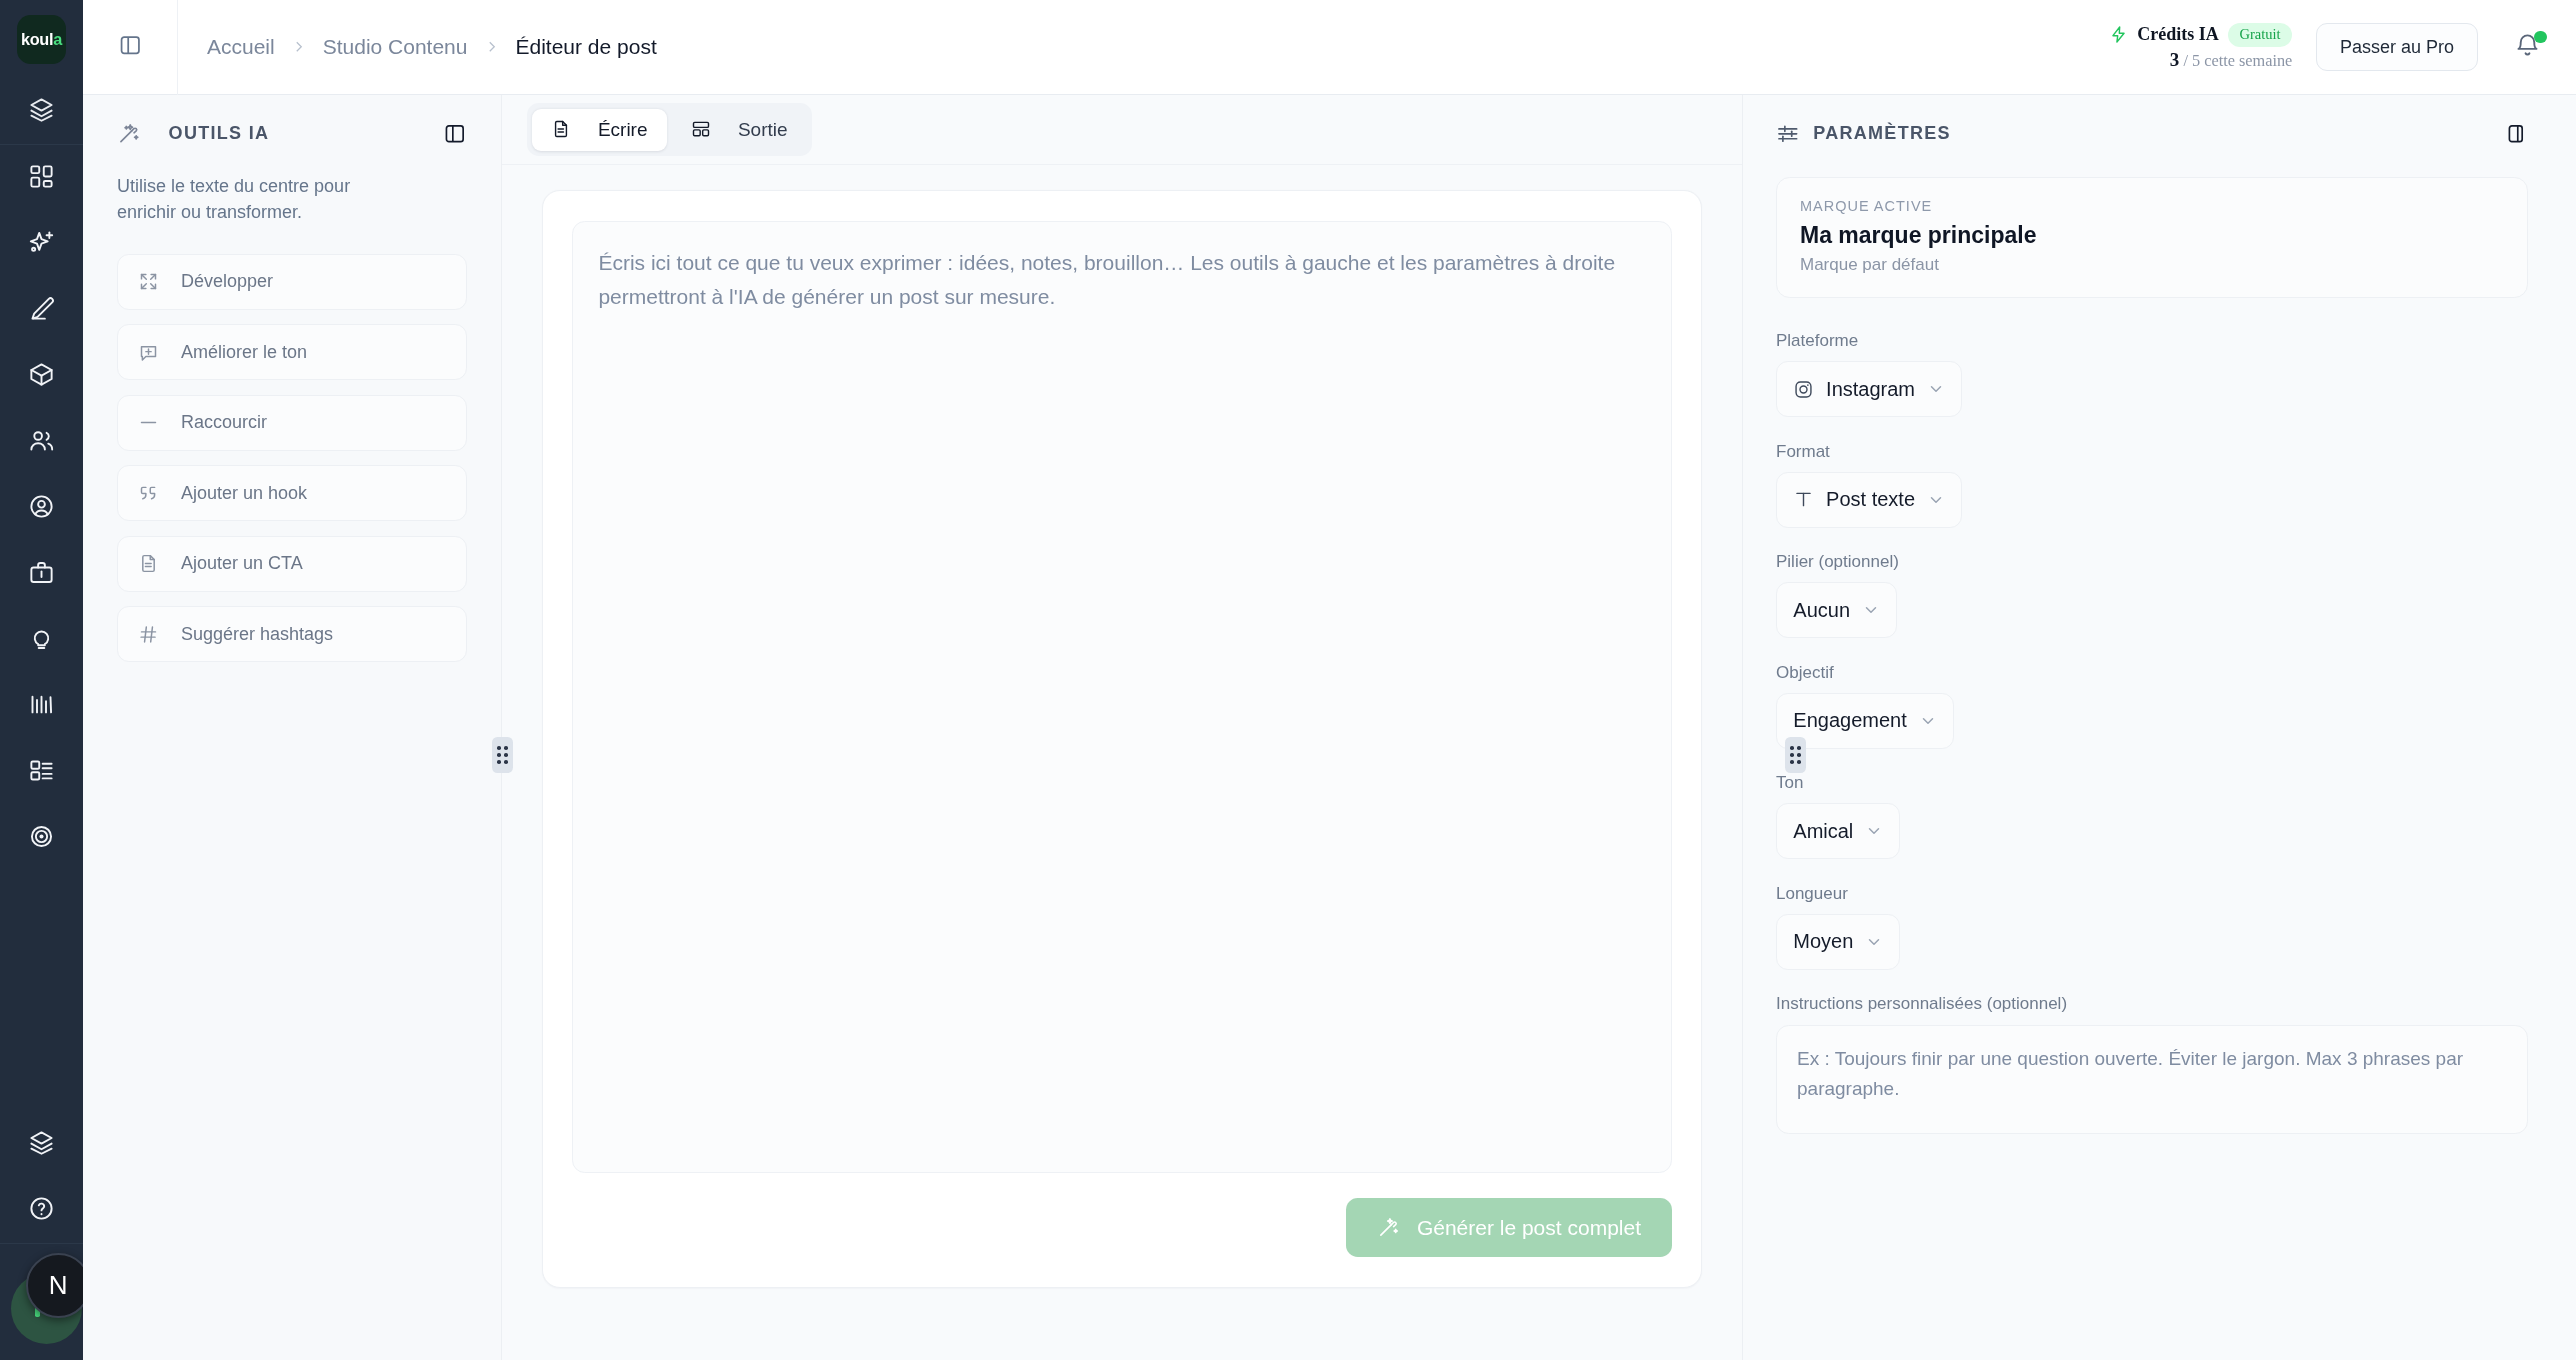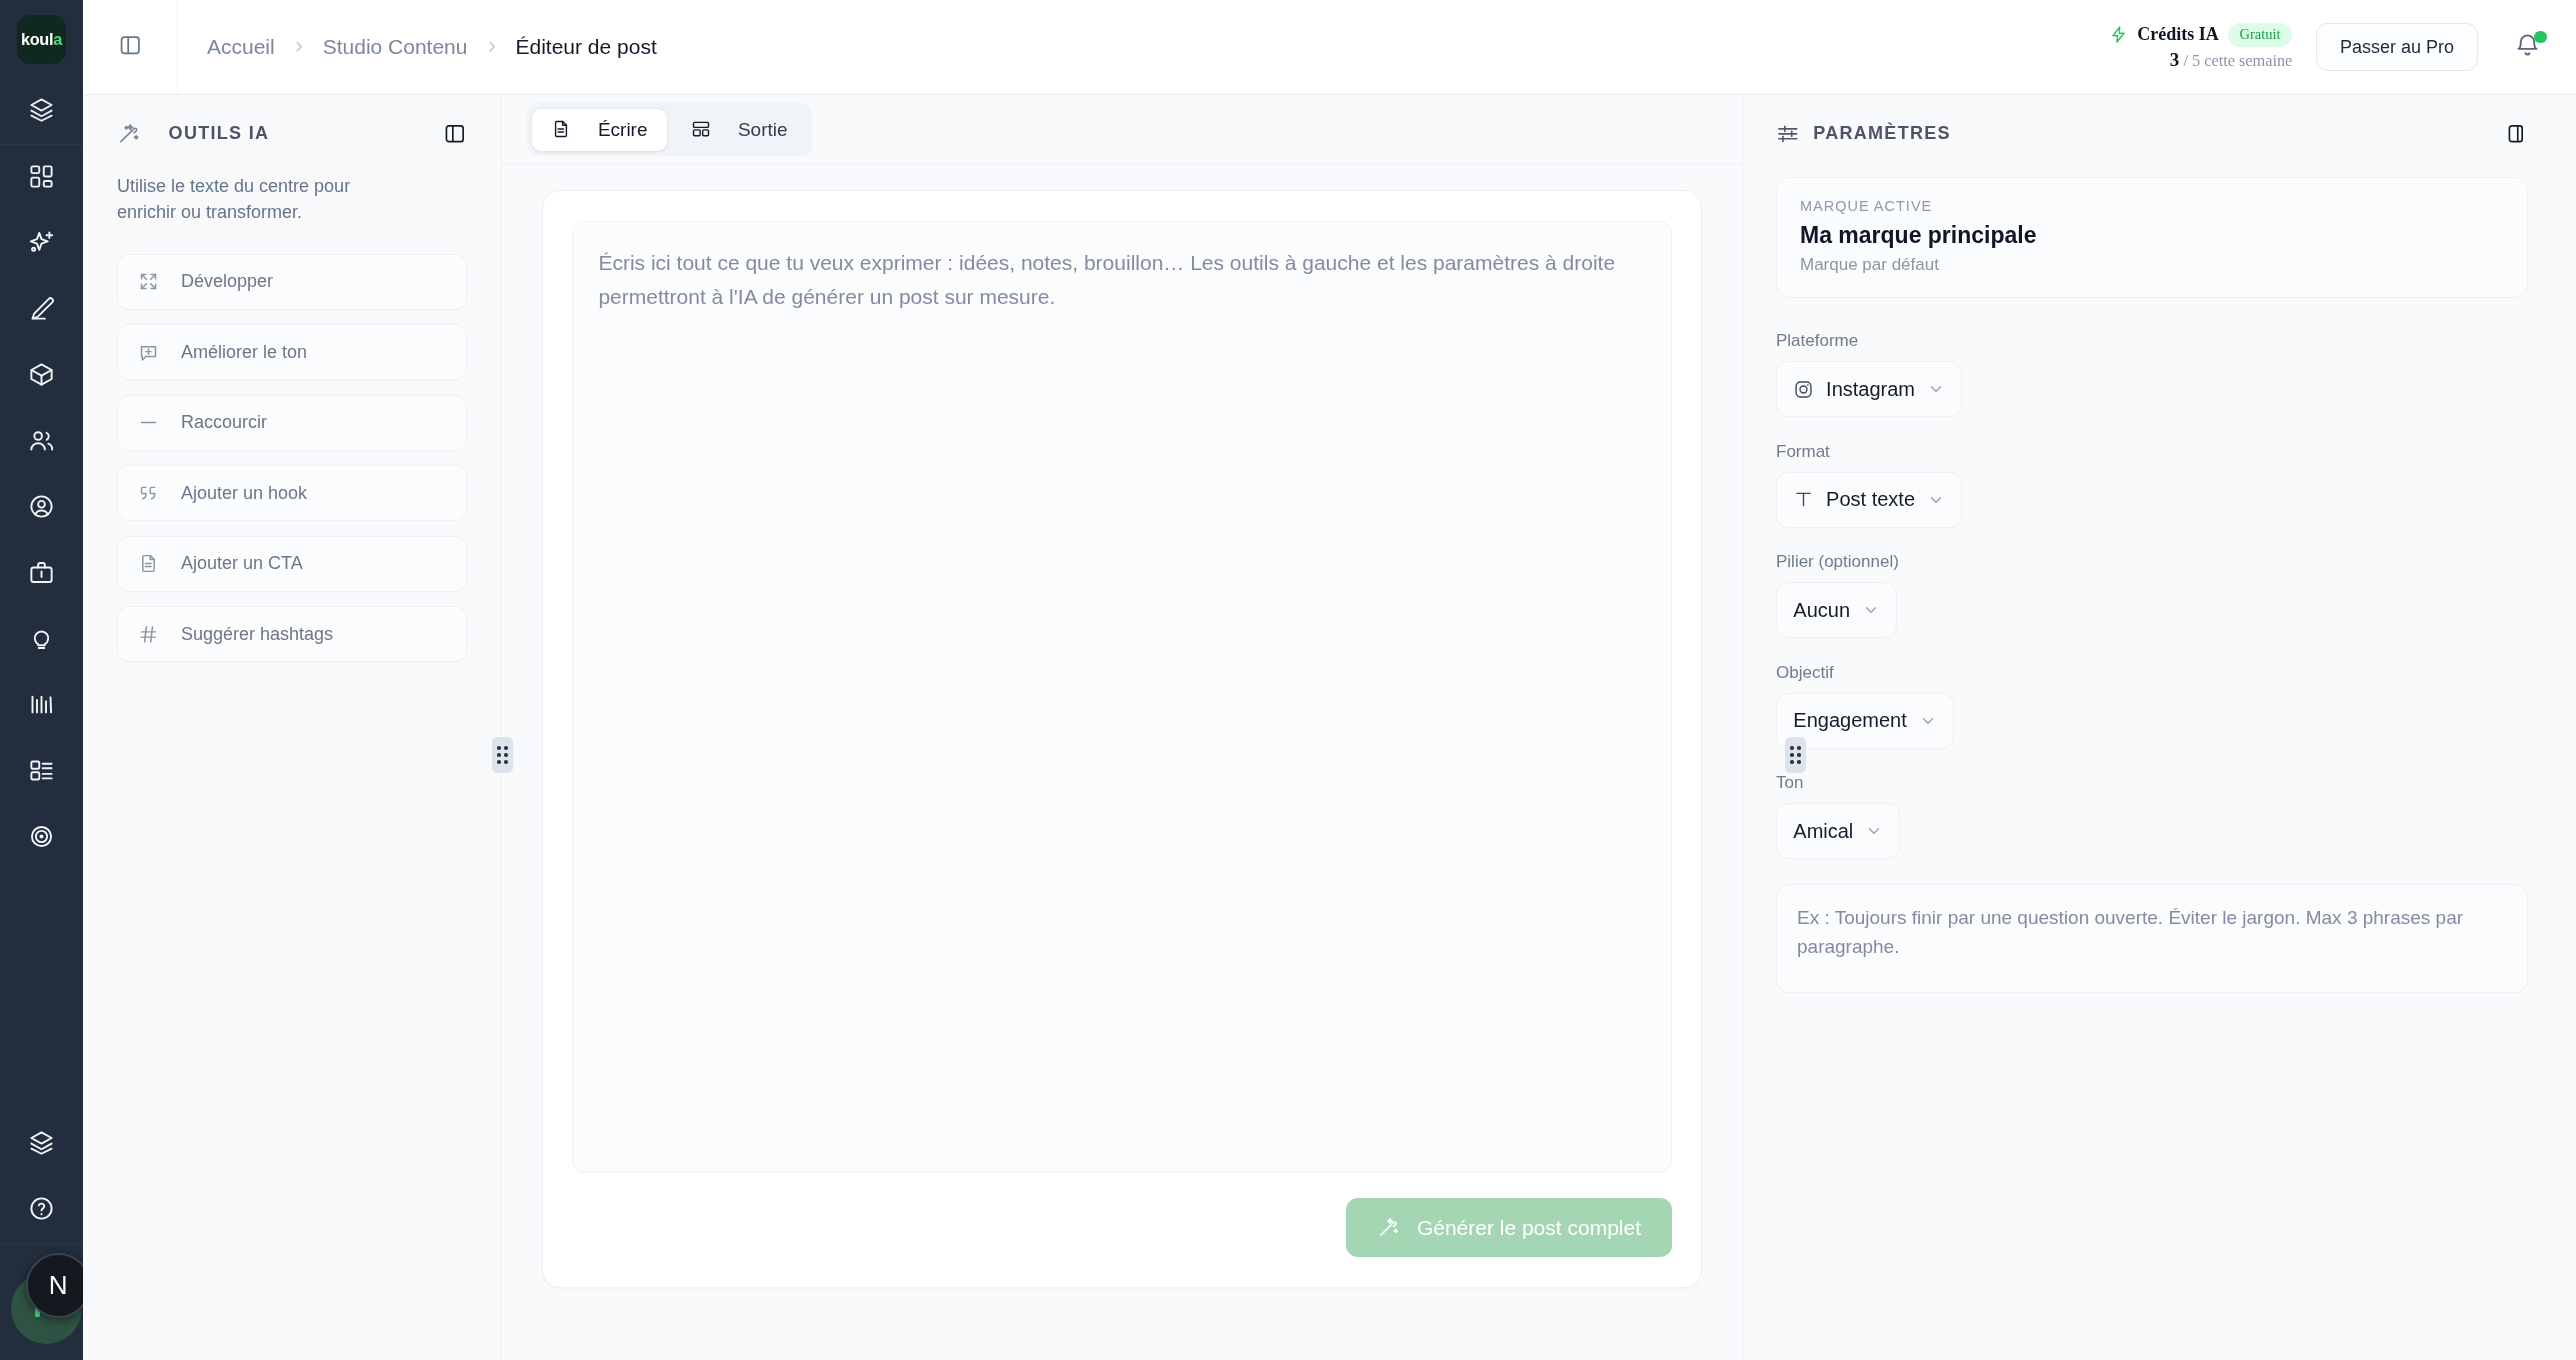--- a/index.html
+++ b/index.html
@@ -699,22 +699,34 @@
           <div class="select">
             <span class="val">Amical</span>
             <span class="caret">
               <svg viewBox="0 0 24 24">
                   <polyline points="6 9 12 15 18 9"></polyline>
                 </svg>
             </span>
           </div>
         </div>
 
+        <div class="field">
+          <div class="field-label">Longueur</div>
+          <div class="select">
+            <span class="val">Moyen</span>
+            <span class="caret">
+              <svg viewBox="0 0 24 24">
+                  <polyline points="6 9 12 15 18 9"></polyline>
+                </svg>
+            </span>
+          </div>
+        </div>
 
         <div>
+          <div class="instr-label">Instructions personnalisées (optionnel)</div>
           <div class="instr-box">
             <div class="instr-ph">Ex : Toujours finir par une question ouverte. Éviter le jargon. Max 3 phrases par paragraphe.</div>
           </div>
         </div>
       </aside>
 
       <div class="grip left">
         <span class="dots">
             <i></i>
             <i></i>

